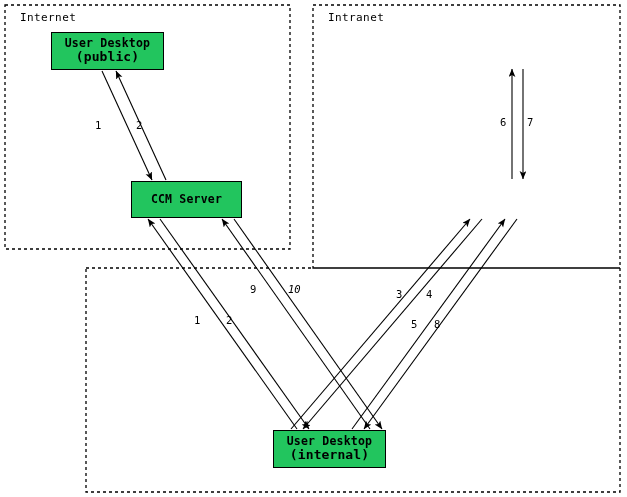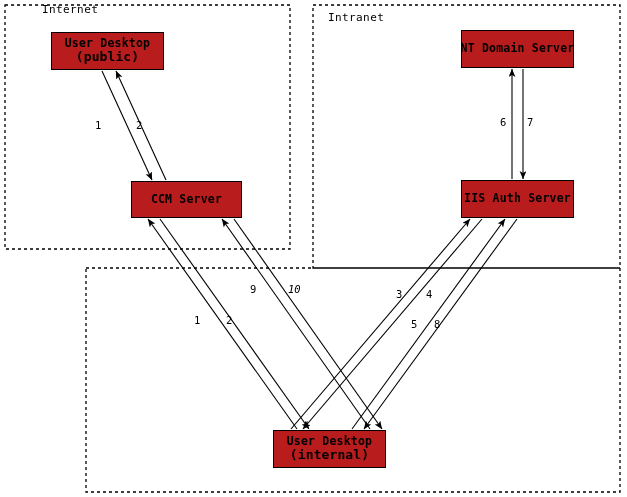--- a/index.html
+++ b/index.html
@@ -25,21 +25,21 @@
   .zone-label {
     position: absolute;
     font-family: "DejaVu Sans Mono", "Liberation Mono", monospace;
     font-size: 11px;
     color: #000;
     letter-spacing: 0.4px;
     white-space: nowrap;
   }
   .node {
     position: absolute;
-    background: #b91c1c;
+    background: #22c55e;
     border: 1.4px solid #000000;
     box-sizing: border-box;
     display: flex;
     flex-direction: column;
     align-items: center;
     justify-content: center;
     z-index: 5;
   }
   .node-title {
     font-family: "DejaVu Sans Mono", "Liberation Mono", monospace;
@@ -132,39 +132,33 @@
 
     <g>
       <line x1="352" y1="429" x2="505" y2="219" stroke="#000000" stroke-width="1.1" marker-end="url(#ah)"></line>
     </g>
 
     <g>
       <line x1="517" y1="219" x2="364" y2="429" stroke="#000000" stroke-width="1.1" marker-end="url(#ah)"></line>
     </g>
   </svg>
 
-  <div class="zone-label" style="left:20px; top:3px;margin-left:22px;">Internet</div>
+  <div class="zone-label" style="left:20px; top:11px;">Internet</div>
   <div class="zone-label" style="left:328px; top:11px;">Intranet</div>
 
   <div class="node" style="left:51px; top:32px; width:113px; height:38px;">
     <div class="node-title">User Desktop</div>
     <div class="node-sub">(public)</div>
   </div>
 
   <div class="node" style="left:131px; top:181px; width:111px; height:37px;">
     <div class="node-title">CCM Server</div>
   </div>
 
-  <div class="node" style="left:461px; top:30px; width:113px; height:38px;">
-    <div class="node-title">NT Domain Server</div>
-  </div>
 
-  <div class="node" style="left:461px; top:180px; width:113px; height:38px;">
-    <div class="node-title">IIS Auth Server</div>
-  </div>
 
   <div class="node" style="left:273px; top:430px; width:113px; height:38px;">
     <div class="node-title">User Desktop</div>
     <div class="node-sub">(internal)</div>
   </div>
 
   <div class="edge-label" style="left:95px; top:119px;">1</div>
   <div class="edge-label" style="left:136px; top:119px;">2</div>
   <div class="edge-label" style="left:500px; top:116px;">6</div>
   <div class="edge-label" style="left:527px; top:116px;">7</div>

